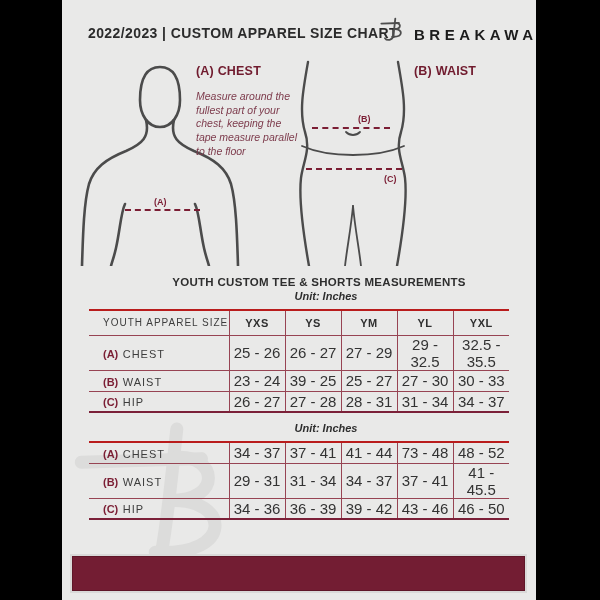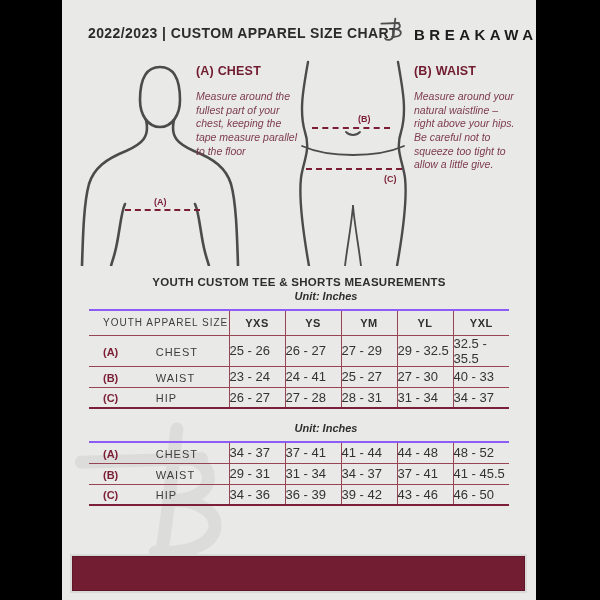--- a/index.html
+++ b/index.html
@@ -27,38 +27,38 @@
   .dash-line { position:absolute; border-top:2px dashed #7b1e34; height:0; }
   .dash-label { position:absolute; font-size:9px; font-weight:700; color:#7b1e34; }
 
   .guide-block { position:absolute; }
   .guide-heading { font-size:12.5px; font-weight:800; color:#701b2e; letter-spacing:.2px; }
   .guide-body { margin-top:12px; font-size:10.5px; font-style:italic; font-weight:500;
                 color:#7d3b4c; line-height:1.3; white-space:pre-line; }
 
   
   .section-title { position:absolute; width:474px; text-align:center; font-size:11.5px;
-                   font-weight:800; color:#2e2e2e; letter-spacing:.3px; }
+                   font-weight:800; color:#2e2e2e; letter-spacing:.3px;margin-left:20px; }
   .section-unit  { position:absolute; width:528px; text-align:center; font-size:11px;
                    font-style:italic; font-weight:600; color:#2e2e2e; }
 
   
   table.size-table { position:absolute; left:27px; width:420px; border-collapse:collapse;
-                     table-layout:fixed; border-top:2px solid #8b5cf6; border-bottom:2px solid #7b2038; }
+                     table-layout:fixed; border-top:2px solid #b91c1c; border-bottom:2px solid #7b2038; }
   table.size-table tr { border-top:1.5px solid #974453; }
   table.size-table tr:first-child { border-top:none; }
   table.size-table th, table.size-table td { height:21px; padding:0; vertical-align:middle; }
   table.size-table tr.head-row th { height:25px; }
   table.size-table th:nth-child(n+2), table.size-table td:nth-child(n+2) { border-left:1px solid #974453; }
   .col-label { width:140px; text-align:left; padding-left:14px !important; }
   .label-header { font-size:10px; font-weight:500; letter-spacing:1px; color:#3d3d3d; }
   .size-header  { font-size:11px; font-weight:700; color:#2f2f2f; text-align:center; letter-spacing:.5px; }
   .row-prefix { font-size:11px; font-weight:800; color:#7b1e34; }
-  .row-label  { font-size:11px; font-weight:500; color:#3d3d3d; letter-spacing:1px;margin-left:33px; }
-  .val-cell   { font-size:13px; color:#333; text-align:left; }
+  .row-label  { font-size:11px; font-weight:500; color:#3d3d3d; letter-spacing:1px; }
+  .val-cell   { font-size:15px; color:#333; text-align:center; }
 
   
   .footer-bar { position:absolute; left:8px; top:554px; width:457px; height:39px;
                 background:#731d33; border:2px solid #d9d9d8;
                 box-shadow: inset 0 0 0 1px #5f1628; z-index:2; }
 
   svg { display:block; }
 </style>
 </head>
 <body>
@@ -118,26 +118,20 @@
         <div class="guide-block" style="left:134px; top:6px; width:120px;">
           <div class="guide-heading">(A) CHEST</div>
           <div class="guide-body">Measure around the
 fullest part of your
 chest, keeping the
 tape measure parallel
 to the floor</div>
         </div>
         <div class="guide-block" style="left:352px; top:6px; width:122px;">
           <div class="guide-heading">(B) WAIST</div>
-          <div class="guide-body">Measure around your
-natural waistline –
-right above your hips.
-Be careful not to
-squeeze too tight to
-allow a little give.</div>
         </div>
         <div class="guide-block" style="left:352px; top:108px; width:124px;">
         </div>
       </div>
 
       <div class="section-title" style="top:276px;">YOUTH CUSTOM TEE &amp; SHORTS MEASUREMENTS</div>
       <div class="section-unit" style="top:290px;">Unit: Inches</div>
 
       <table class="size-table" style="top:309px;">
         <tbody>
@@ -153,24 +147,24 @@
           <td class="col-label"><span class="row-prefix">(A)</span> <span class="row-label">CHEST</span></td>
           <td class="val-cell">25 - 26</td>
           <td class="val-cell">26 - 27</td>
           <td class="val-cell">27 - 29</td>
           <td class="val-cell">29 - 32.5</td>
           <td class="val-cell">32.5 - 35.5</td>
         </tr>
         <tr>
           <td class="col-label"><span class="row-prefix">(B)</span> <span class="row-label">WAIST</span></td>
           <td class="val-cell">23 - 24</td>
-          <td class="val-cell">24 - 41</td>
+          <td class="val-cell">39 - 25</td>
           <td class="val-cell">25 - 27</td>
           <td class="val-cell">27 - 30</td>
-          <td class="val-cell">40 - 33</td>
+          <td class="val-cell">30 - 33</td>
         </tr>
         <tr>
           <td class="col-label"><span class="row-prefix">(C)</span> <span class="row-label">HIP</span></td>
           <td class="val-cell">26 - 27</td>
           <td class="val-cell">27 - 28</td>
           <td class="val-cell">28 - 31</td>
           <td class="val-cell">31 - 34</td>
           <td class="val-cell">34 - 37</td>
         </tr>
       </tbody>
@@ -178,21 +172,21 @@
 
       <div class="section-unit" style="top:422px;">Unit: Inches</div>
 
       <table class="size-table" style="top:441px;">
         <tbody>
         <tr>
           <td class="col-label"><span class="row-prefix">(A)</span> <span class="row-label">CHEST</span></td>
           <td class="val-cell">34 - 37</td>
           <td class="val-cell">37 - 41</td>
           <td class="val-cell">41 - 44</td>
-          <td class="val-cell">44 - 48</td>
+          <td class="val-cell">73 - 48</td>
           <td class="val-cell">48 - 52</td>
         </tr>
         <tr>
           <td class="col-label"><span class="row-prefix">(B)</span> <span class="row-label">WAIST</span></td>
           <td class="val-cell">29 - 31</td>
           <td class="val-cell">31 - 34</td>
           <td class="val-cell">34 - 37</td>
           <td class="val-cell">37 - 41</td>
           <td class="val-cell">41 - 45.5</td>
         </tr>

